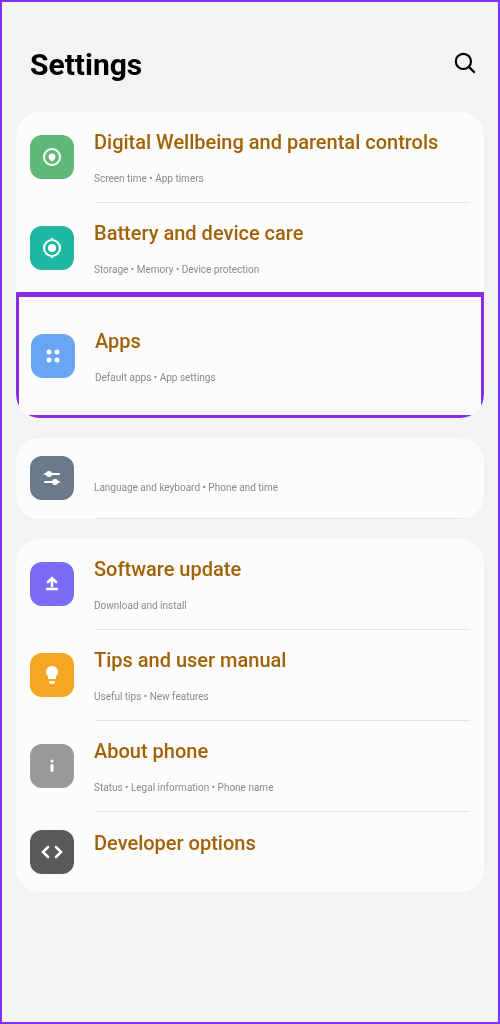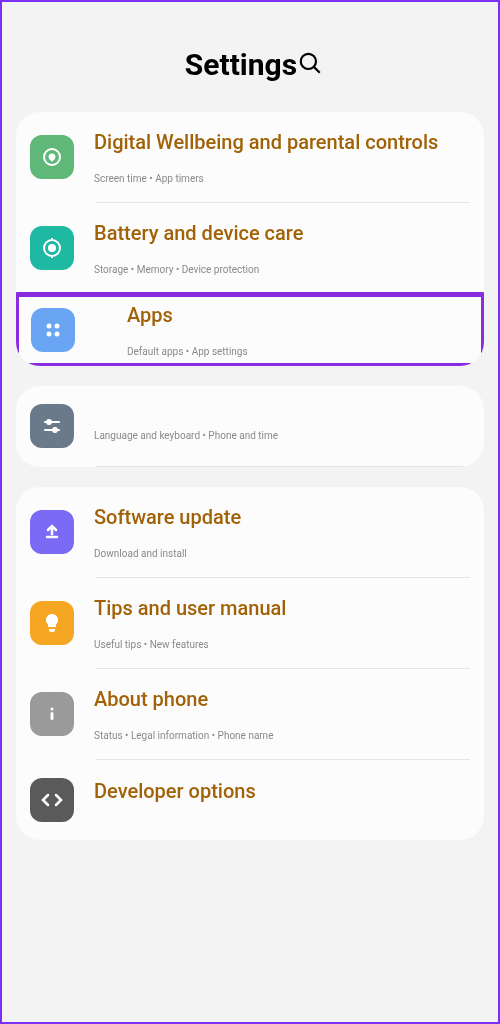--- a/index.html
+++ b/index.html
@@ -10,21 +10,21 @@
     body {
       width: 500px;
       height: 1024px;
       background: #f3f3f3;
       font-family: -apple-system, BlinkMacSystemFont, 'Segoe UI', Roboto, sans-serif;
       border: 2px solid #7b2ff7;
       overflow: hidden;
     }
     .header {
       display: flex;
-      justify-content: center;
+      justify-content: space-between;
       align-items: center;
       padding: 45px 20px 30px 28px;
     }
     .title {
       font-size: 30px;
       font-weight: 700;
       color: #000;
     }
     .search-icon {
       width: 26px;
@@ -39,22 +39,21 @@
     .item {
       display: flex;
       align-items: center;
       padding: 18px 14px;
       position: relative;
     }
     .item.highlighted {
       border: 5px solid #8a2be2;
       border-radius: 4px;
       margin: -2px;
-      padding: 6px 12px;
-      gap: 32px;
+      padding: 32px 12px;
     }
     .divider {
       height: 1px;
       background: #e5e5e5;
       margin-left: 80px;
       margin-right: 14px;
     }
     .icon-wrap {
       width: 44px;
       height: 44px;

